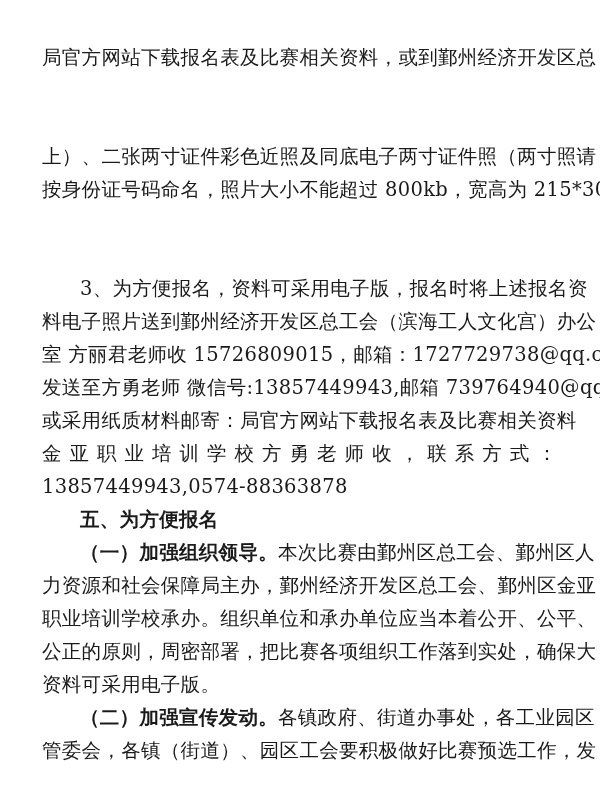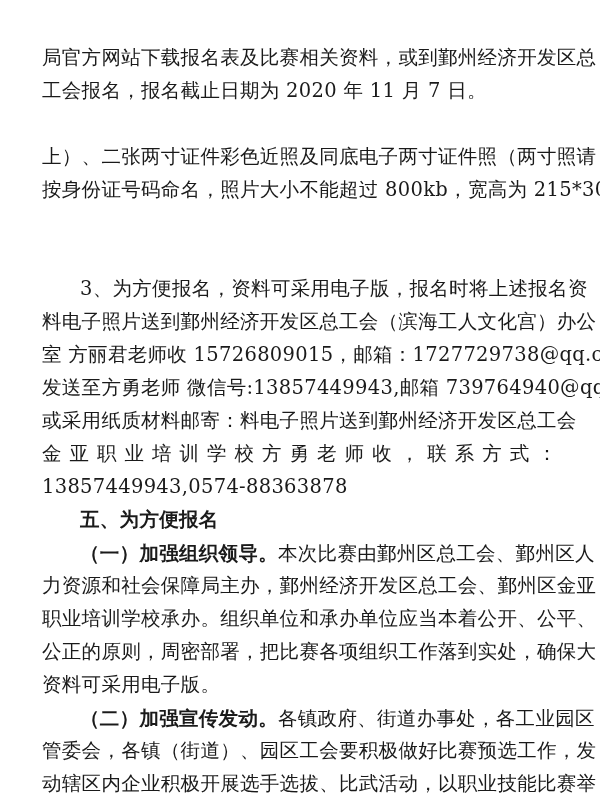--- a/index.html
+++ b/index.html
@@ -11,46 +11,44 @@
     .page { position: relative; width: 475px; height: 800px; }
     .line {
       position: absolute; left: 42px; width: 515px;
       font-size: 19.5px; line-height: 24px; height: 24px;
       white-space: nowrap; text-align: justify; text-align-last: justify;
       letter-spacing: 0.3px;
     }
     .line.last { text-align-last: left; }
     .indent { left: 80px; width: 477px; }
     .heading { font-family: "DejaVu Sans", "Liberation Sans", sans-serif; font-weight: bold; text-align-last: left; }
-    .bold-lead { font-family: Liberation Sans, sans-serif; font-weight: bold; }
+    .bold-lead { font-family: Liberation Mono, monospace; font-weight: bold; }
   </style>
 </head>
 <body>
 
 <div class="page">
 
   <div class="line" style="top:46px">局官方网站下载报名表及比赛相关资料，或到鄞州经济开发区总</div>
-  <div class="line last" style="top:79px">工会报名，报名截止日期为 2020 年 11 月 7 日。</div>
 
   <div class="line" style="top:145px">上）、二张两寸证件彩色近照及同底电子两寸证件照（两寸照请</div>
   <div class="line" style="top:178px">按身份证号码命名，照片大小不能超过 800kb，宽高为 215*300</div>
 
   <div class="line indent" style="top:277px">3、为方便报名，资料可采用电子版，报名时将上述报名资</div>
   <div class="line" style="top:310px">料电子照片送到鄞州经济开发区总工会（滨海工人文化宫）办公</div>
   <div class="line" style="top:343px">室 方丽君老师收 15726809015，邮箱：1727729738@qq.com 或</div>
   <div class="line" style="top:376px">发送至方勇老师 微信号:13857449943,邮箱 739764940@qq.com,</div>
-  <div class="line" style="top:409px">或采用纸质材料邮寄：料电子照片送到鄞州经济开发区总工会</div>
+  <div class="line" style="top:409px">或采用纸质材料邮寄：局官方网站下载报名表及比赛相关资料</div>
   <div class="line" style="top:442px">金亚职业培训学校方勇老师收，联系方式：</div>
   <div class="line last" style="top:475px">13857449943,0574-88363878</div>
 
   <div class="line indent heading" style="top:508px">五、为方便报名</div>
 
   <div class="line indent" style="top:541px"><span class="bold-lead">（一）加强组织领导。</span><span>本次比赛由鄞州区总工会、鄞州区人</span></div>
   <div class="line" style="top:574px">力资源和社会保障局主办，鄞州经济开发区总工会、鄞州区金亚</div>
   <div class="line" style="top:640px">公正的原则，周密部署，把比赛各项组织工作落到实处，确保大</div>
   <div class="line" style="top:607px">职业培训学校承办。组织单位和承办单位应当本着公开、公平、</div>
   <div class="line last" style="top:673px">资料可采用电子版。</div>
 
   <div class="line indent" style="top:706px"><span class="bold-lead">（二）加强宣传发动。</span><span>各镇政府、街道办事处，各工业园区</span></div>
   <div class="line" style="top:739px">管委会，各镇（街道）、园区工会要积极做好比赛预选工作，发</div>
-  <div class="line" style="top:772px">动辖区内企业积极开展选手选拔、比武活动，以职业技能比赛举</div>
 
 </div>
 
 </body></html>

